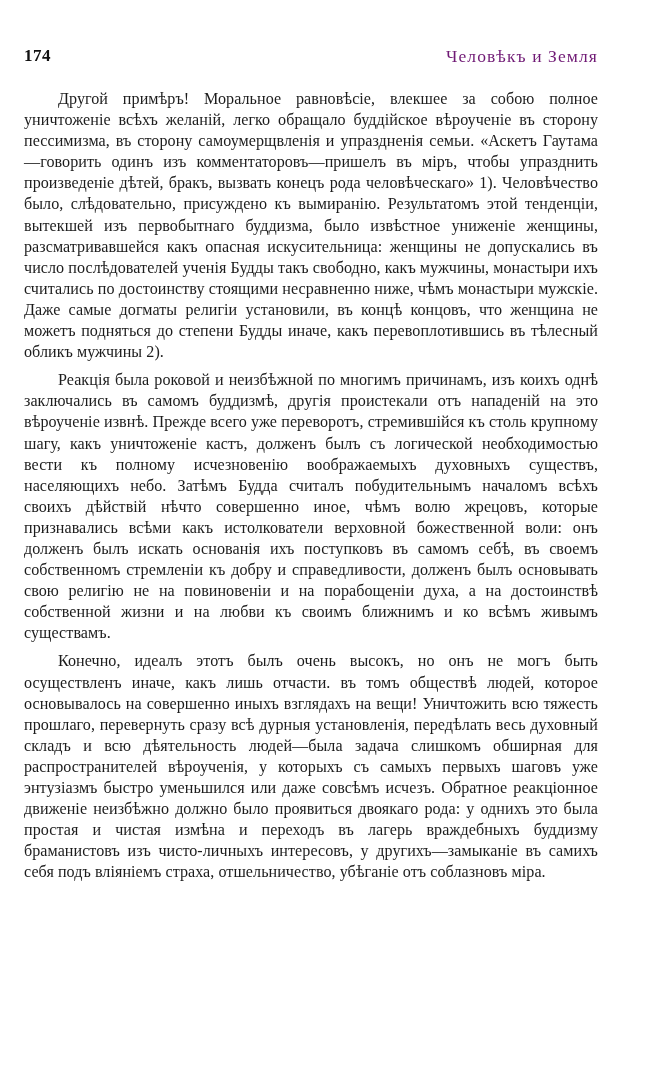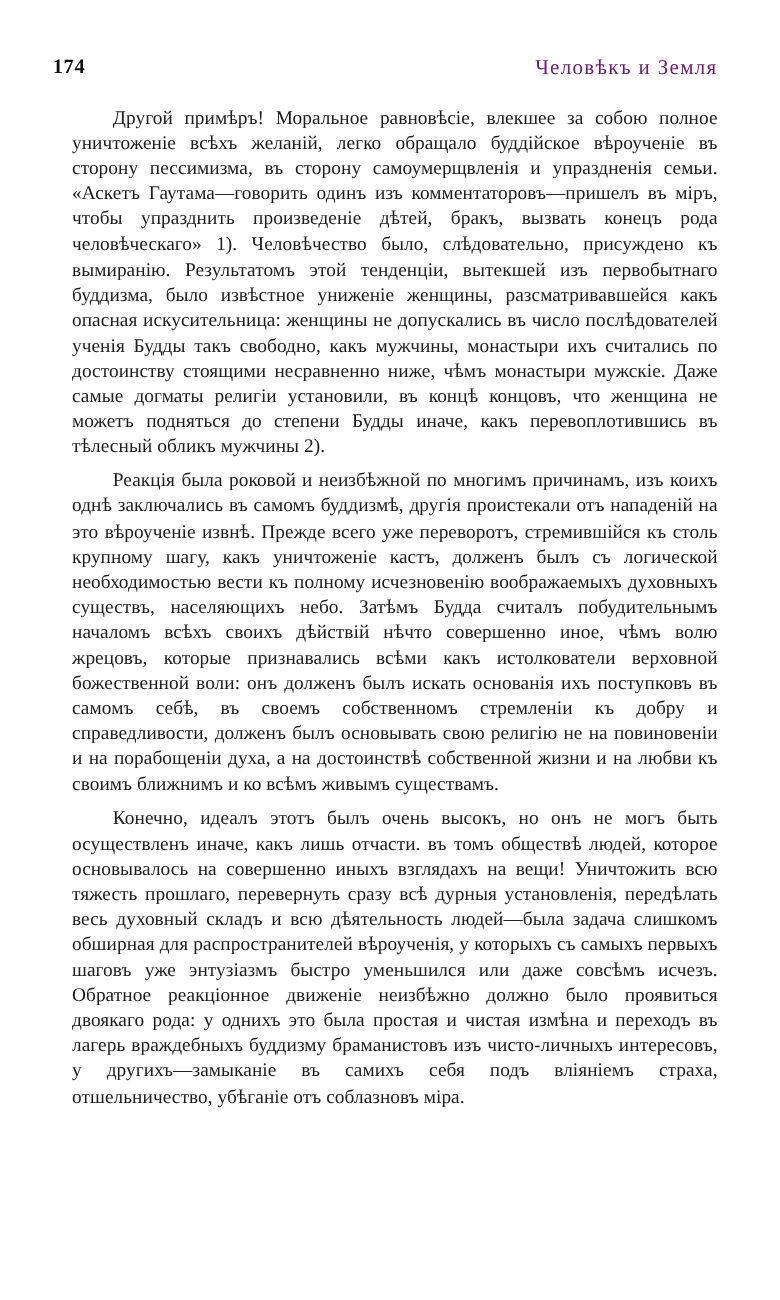--- a/index.html
+++ b/index.html
@@ -12,21 +12,21 @@
     background: #ffffff;
     font-family: "Liberation Serif", serif;
     color: #1a1a1a;
     overflow: hidden;
   }
   .page {
     position: relative;
     width: 650px;
     height: 1083px;
     box-sizing: border-box;
-    padding: 40px 52px 20px 44px;
+    padding: 40px 52px 20px 24px;
     border-radius: 21px;
   }
   .header {
     position: relative;
     height: 34px;
     margin-bottom: 14px;
   }
   .page-number {
     position: absolute;
     left: 0;
@@ -45,21 +45,21 @@
   }
   .body-text {
     font-size: 16.1px;
     line-height: 21.1px;
     text-align: justify;
     text-justify: inter-word;
     color: #1c1c1c;
     letter-spacing: 0.05px;
   }
   .body-text p {
-    margin: 0 0 0 16px;
+    margin: 0 0 0 0;
     text-indent: 34px;
   }
   .body-text p + p {
     margin-top: 7px;
   }
   .footnotes {
     position: absolute;
     left: 52px;
     right: 52px;
     bottom: 62px;

